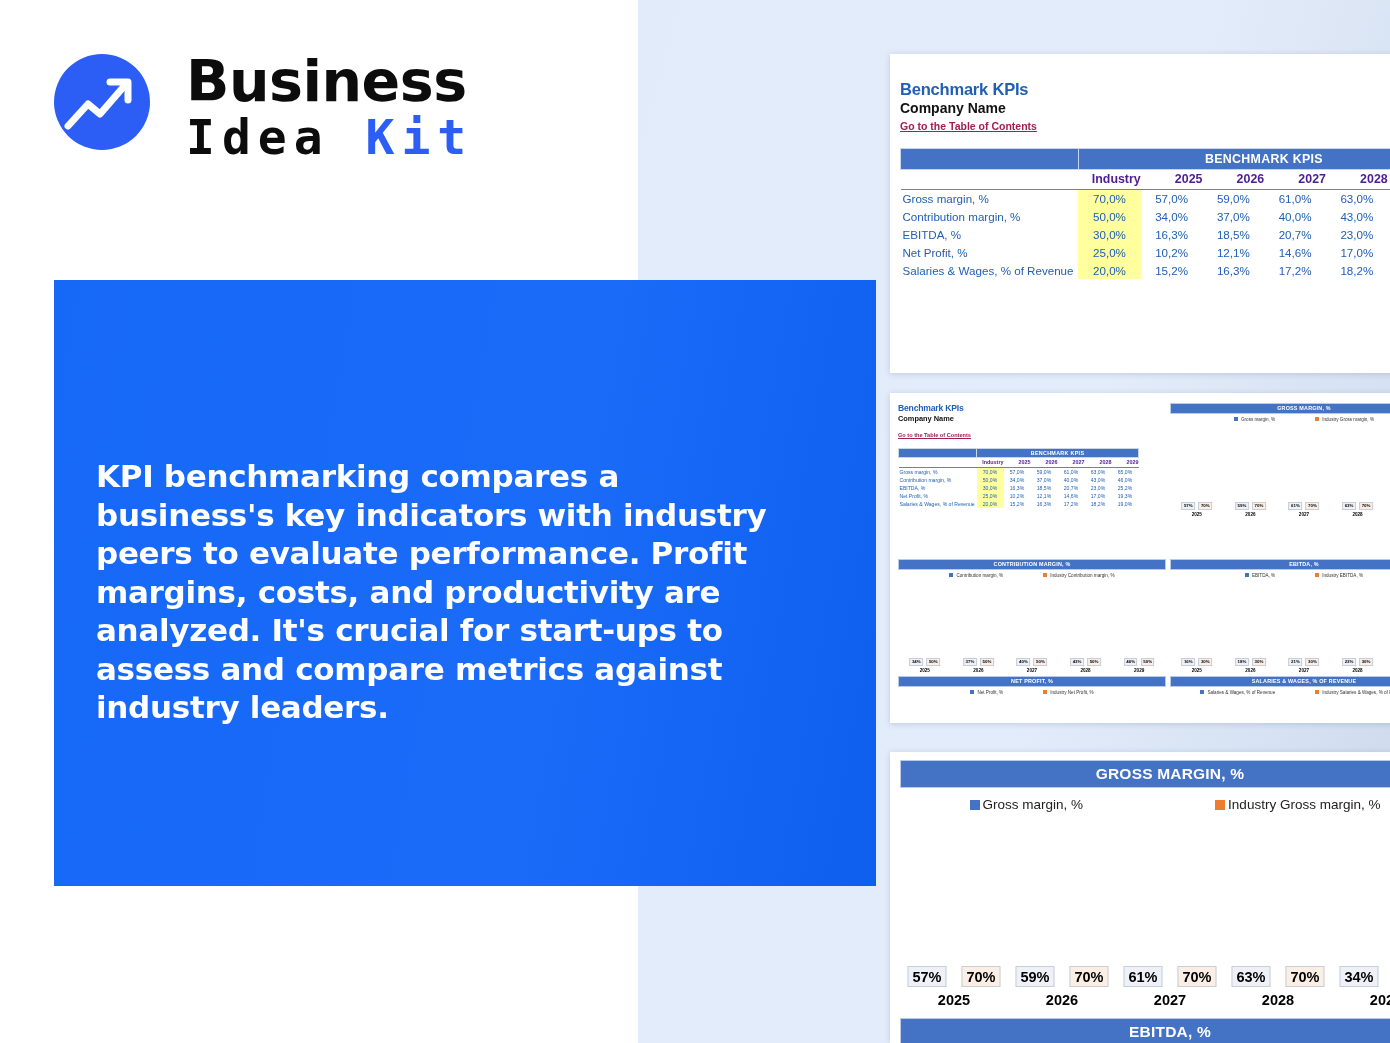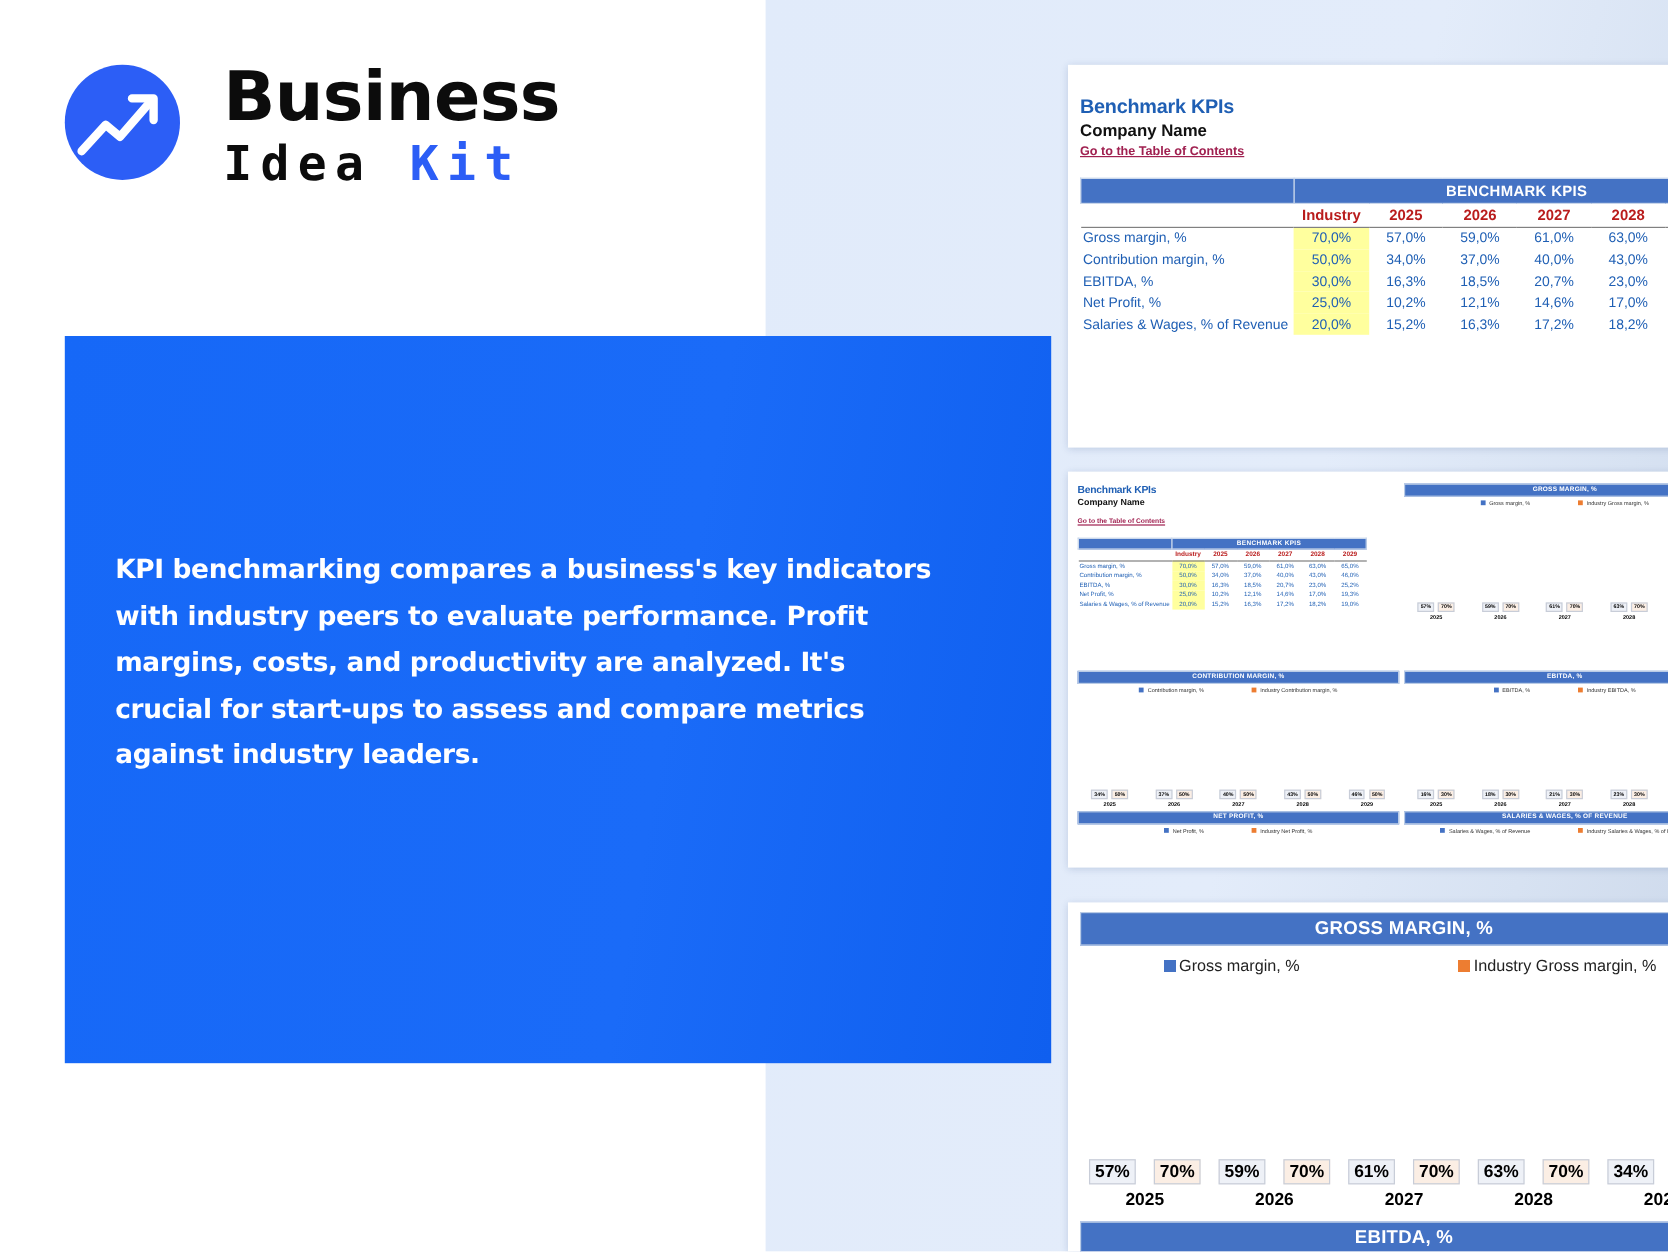--- a/index.html
+++ b/index.html
@@ -22,48 +22,48 @@
   }
 
   
   .logo { position:absolute; left:54px; top:50px; width:420px; height:112px; }
   .logo-mark { position:absolute; left:0; top:4px; width:96px; height:96px;
                border-radius:50%; background:#2c5ef6; }
   .logo-mark svg { position:absolute; left:0; top:0; }
   .logo-text { position:absolute; left:132px; top:0; }
   .logo-l1 { font-size:57px; font-weight:700; letter-spacing:-0.5px; color:#0c0c0c;
              line-height:62px; font-family:"DejaVu Sans", sans-serif; }
-  .logo-l2 { font-size:40px; font-weight:700; letter-spacing:7px; line-height:46px;
+  .logo-l2 { font-size:48px; font-weight:700; letter-spacing:7px; line-height:46px;
              color:#0c0c0c; font-family:"DejaVu Sans Mono", monospace; margin-top:2px;}
   .logo-l2 .kit { color:#2c5ef6; }
 
   
   .hero { position:absolute; left:96px; top:415px; width:680px; color:#fff; }
   .hero h1 { font-size:66px; line-height:72px; font-weight:700; letter-spacing:-1px;
              font-family:"DejaVu Sans", sans-serif; }
-  .hero p { margin-top:42px; font-size:22px; line-height:38.5px; font-weight:700;
+  .hero p { margin-top:42px; font-size:31px; line-height:38.5px; font-weight:700;
             font-family:"DejaVu Sans", sans-serif; letter-spacing:-0.3px; }
 
   
   .panel { position:absolute; background:#fff; overflow:hidden;
            box-shadow: 0 1px 6px rgba(30,60,120,.18); }
 
   
   #panel-top { left:890px; top:54px; width:560px; height:319px; padding:26px 0 0 10px; }
   .sheet-title { color:#1f5fb4; font-size:16.5px; font-weight:700; letter-spacing:-0.2px; }
   .sheet-sub  { color:#111; font-size:14px; font-weight:700; margin-top:1px; }
   .sheet-link { color:#a02050; font-size:10.5px; font-weight:700; text-decoration:underline;
                 margin-top:1px; display:inline-block; }
 
   table.kpi { border-collapse:collapse; margin-top:14px; }
   table.kpi .bandrow td {
     background:#4472c4; color:#fff; font-weight:700; text-align:center;
     letter-spacing:.3px; border:1px solid #c9d6ea;
   }
-  table.kpi th { color:#b91c1c; font-weight:700; text-align:center;
+  table.kpi th { color:#4c1d95; font-weight:700; text-align:right;
                  border-bottom:1.5px solid #808080; }
   table.kpi td { color:#1f5fb4; white-space:nowrap; }
   table.kpi td.lbl { text-align:left; }
   table.kpi td.num { text-align:center; }
   table.kpi td.ind { background:#ffff9e; text-align:center; }
 
   
   #panel-top table.kpi { font-size:11.6px; }
   #panel-top table.kpi .bandrow td { font-size:12.4px; padding:3px 0; }
   #panel-top table.kpi th { font-size:12.4px; padding:2px 0 3px; }

